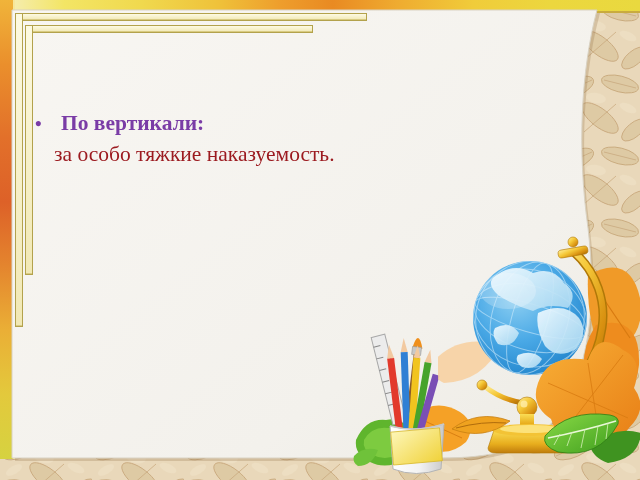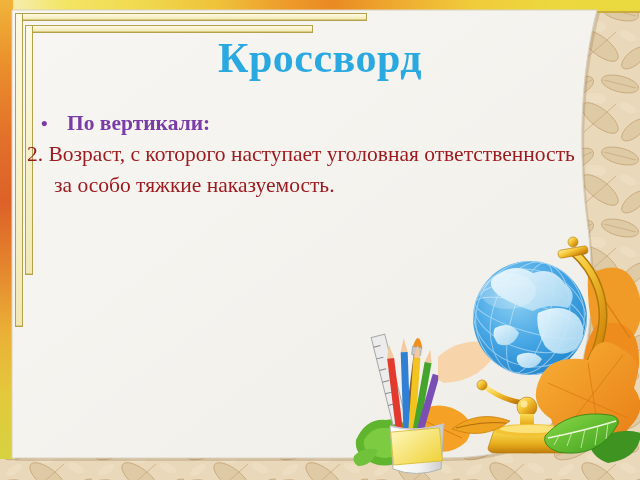--- a/index.html
+++ b/index.html
@@ -33,21 +33,21 @@
   .bracket.v2{left:25px;top:25px;width:6px;height:248px;}
   .title{
     position:absolute;left:30px;top:34px;width:580px;z-index:5;margin:0;
     text-align:center;font-size:42px;font-weight:bold;color:#2aa9e1;
     letter-spacing:0.5px;
   }
   .content{
     position:absolute;left:27px;top:108px;width:585px;z-index:5;
     font-size:21.5px;line-height:31px;color:#9c1b20;
   }
-  .heading-row{font-weight:bold;color:#7a3ca6;padding-left:6px;}
+  .heading-row{font-weight:bold;color:#7a3ca6;padding-left:0;}
   .heading-row .bullet{display:inline-block;width:26px;padding-left:8px;font-size:19px;}
   .clue .cont{margin-left:27px;}
   .decor{position:absolute;z-index:6;}
   .decor.cup{left:352px;top:328px;}
   .decor.globe{left:438px;top:233px;}
 </style>
 </head>
 <body>
 
 <div class="stage">
@@ -92,30 +92,28 @@
     </defs>
     <path d="M15 13 L600 13 C584 72 579 152 590 230 C599 306 592 372 558 420 C532 452 494 461 442 461 L15 461 Z" fill="rgba(150,120,80,0.28)"></path>
     <path d="M12 10 L597 10 C581 70 577 150 588 228 C597 304 590 370 556 418 C530 450 492 458 440 458 L12 458 Z" fill="url(#paperGrad)" stroke="#d9d2c2" stroke-width="1"></path>
   </svg>
 
   <div class="bracket h1"></div>
   <div class="bracket v1"></div>
   <div class="bracket h2"></div>
   <div class="bracket v2"></div>
 
-  <h1 class="title">Кроссворд</h1>
 
   <div class="content">
     <div class="heading-row">
       <span class="bullet">•</span><span>По вертикали:</span>
     </div>
     <div class="clue">
     </div>
     <div class="clue">
-      <div>2. Возраст, с которого наступает уголовная ответственность</div>
       <div class="cont">за особо тяжкие наказуемость.</div>
     </div>
   </div>
 
   <svg class="decor cup" width="135" height="150" viewBox="0 0 135 150" aria-hidden="true">
     <defs>
       <linearGradient id="cupGrad" x1="0" y1="0" x2="1" y2="0">
         <stop offset="0" stop-color="#ffffff"></stop>
         <stop offset="0.55" stop-color="#f2f2f2"></stop>
         <stop offset="1" stop-color="#c9c9c9"></stop>

